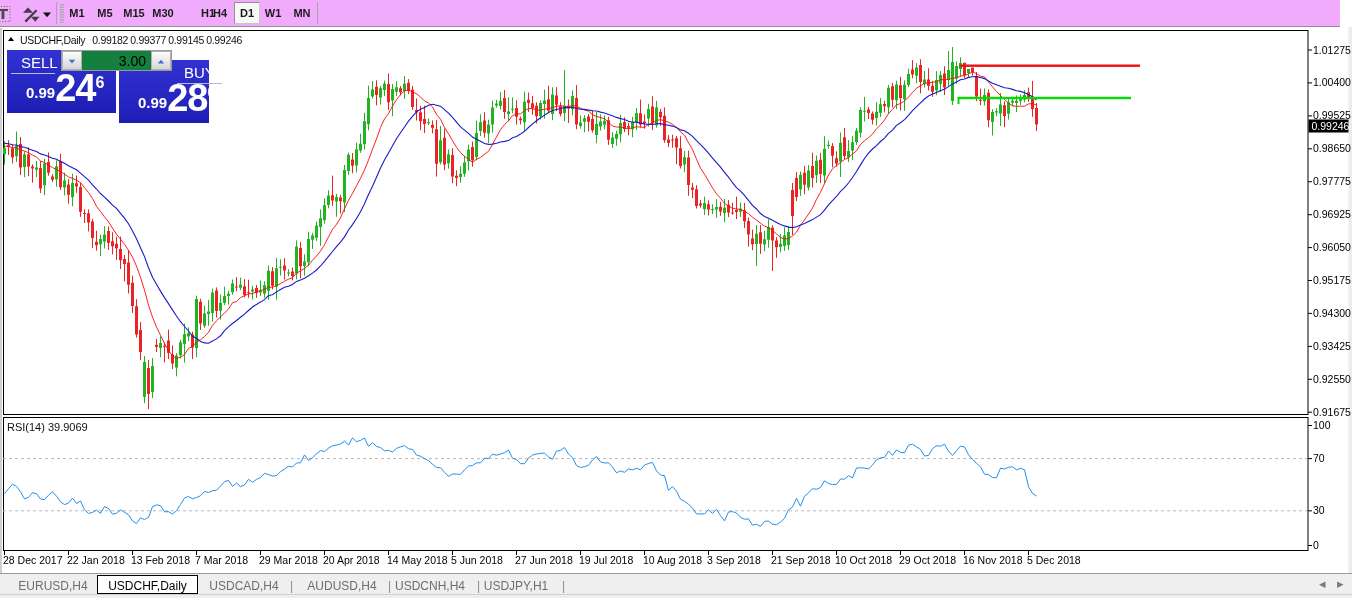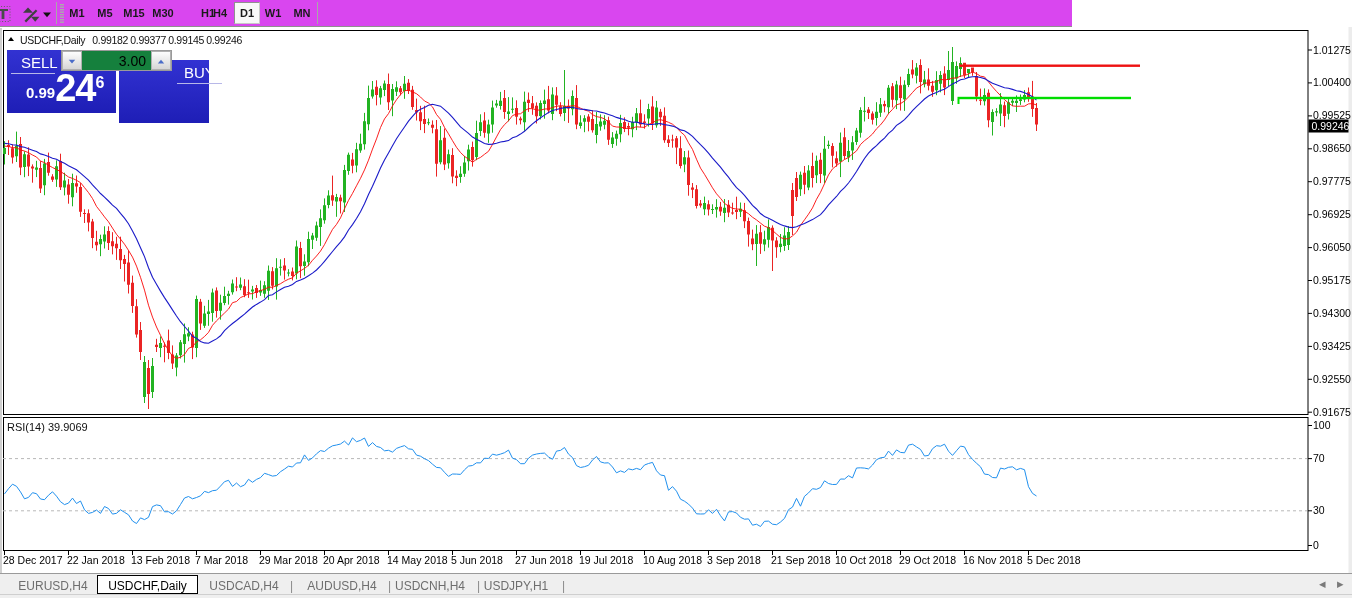--- a/index.html
+++ b/index.html
@@ -1,16 +1,16 @@
 <!DOCTYPE html>
 <html><head><meta charset="utf-8"><style>
 *{margin:0;padding:0;box-sizing:border-box}
 html,body{width:1352px;height:598px;overflow:hidden;background:#fff;
   font-family:"Liberation Sans",sans-serif;-webkit-font-smoothing:antialiased}
-#toolbar{position:absolute;left:0;top:0;width:1072px;height:27px;background:#d946ef;
+#toolbar{position:absolute;left:0;top:0;width:1340px;height:27px;background:#f0abfc;
   border-bottom:1px solid #8f8f8f}
 .tf{position:absolute;top:7px;font-size:11px;font-weight:bold;color:#1a1a1a;transform:translateX(-50%)}
 #d1box{position:absolute;left:234px;top:2px;width:26px;height:22px;background:#f8f8f8;
   border:1px solid #909090;border-right-color:#c8c8c8;border-bottom-color:#c8c8c8}
 .vsep{position:absolute;top:2px;width:1px;height:22px;background:#a8a8a8}
 #chartwrap{position:absolute;left:0;top:27px;width:1352px;height:546px}
 #chart .ax{font-family:"Liberation Sans",sans-serif;font-size:10.5px;fill:#000}
 #chart .tk{stroke:#000;stroke-width:1}
 #chart .dash{stroke:#b8b8b8;stroke-width:1;stroke-dasharray:3 3;fill:none}
 #title{position:absolute;left:20px;top:33.5px;font-size:10.5px;color:#111;letter-spacing:-0.3px;word-spacing:-0.5px}
@@ -174,20 +174,21 @@
 <div id="title"><b>USDCHF,Daily</b>0.99182 0.99377 0.99145 0.99246</div>
 <div id="rsilabel">RSI(14) 39.9069</div>
 <div id="sellbox">
   <div class="bslab" style="left:14px">SELL</div>
     <div class="bsline" style="left:4px;width:44px"></div>
   <div class="pr" style="padding-left:19px"><span class="sm">0.99</span><span class="big">24</span><span class="sup">6</span></div>
 </div>
 <div id="buybox">
   <div class="bslab" style="left:65px">BUY</div>
     <div class="bsline" style="left:58px;width:45px"></div>
+  <div class="pr" style="padding-left:19px"><span class="sm">0.99</span><span class="big">28</span><span class="sup">0</span></div>
 </div>
 <div id="spin">
   <div class="spbtn" style="left:0">
     <svg class="sptri" width="8" height="5">
         <path d="M0.8 0.8h6.4l-3.2 3.8z" fill="#4a6cc8"></path>
       </svg>
   </div>
   <div id="lot">3.00</div>
   <div class="spbtn" style="right:0">
     <svg class="sptri" width="8" height="5">

